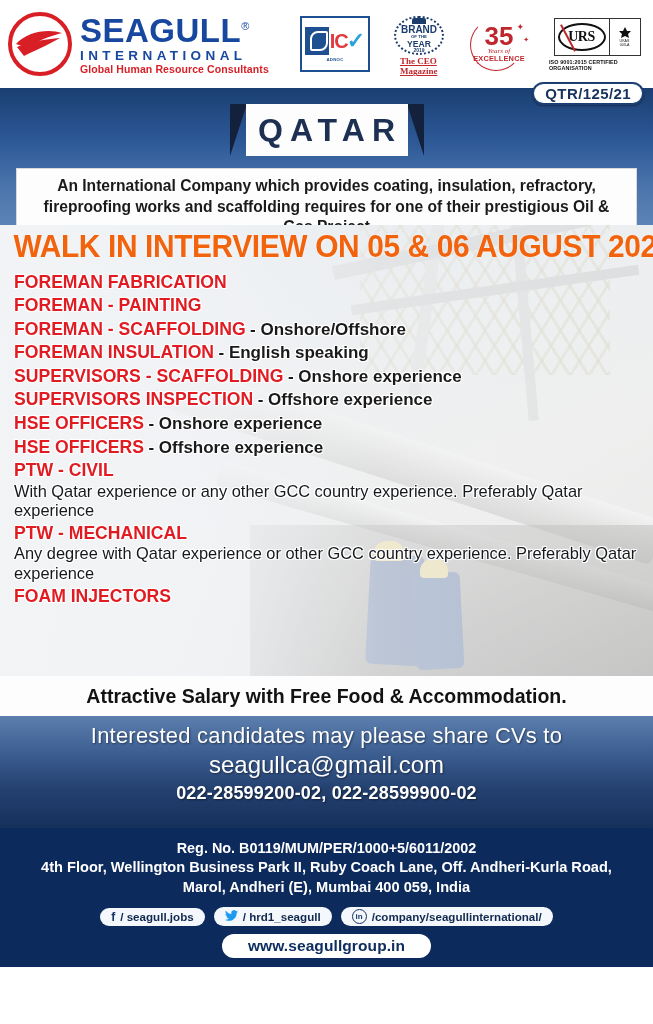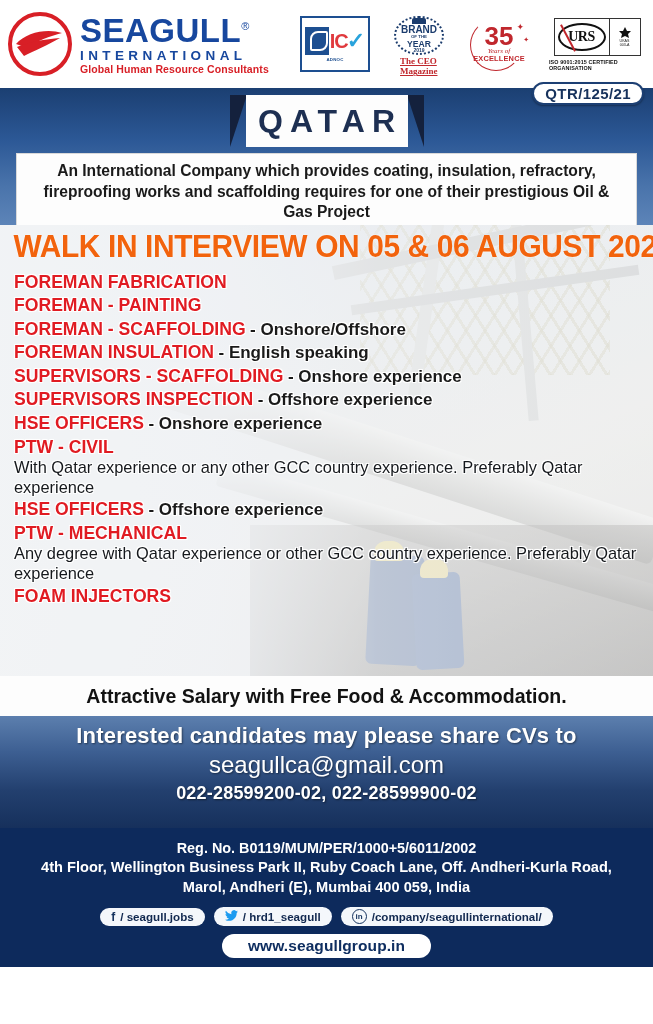--- a/index.html
+++ b/index.html
@@ -107,21 +107,21 @@
     box-shadow:0 1px 2px rgba(0,0,0,.35);
   }
 
   
   .qatar-band{
     position:relative;height:137px;
     background:linear-gradient(180deg,#1b3f72 0%,#2c5896 38%,#4a74ab 72%,#5d84b8 100%);
     padding-top:4px;box-sizing:border-box;
   }
   .qatar-ribbon{
-    position:relative;width:198px;margin:3px auto;height:52px;
+    position:relative;width:198px;margin:12px auto;height:52px;
   }
   .qatar-plate{
     position:absolute;left:18px;top:0;width:162px;height:52px;background:#fdfdfd;
     display:flex;align-items:center;justify-content:center;
   }
   .qatar-plate span{
     font-size:32px;font-weight:bold;color:#1d2f52;letter-spacing:7px;
     font-family:"Liberation Sans",sans-serif;padding-left:7px;
   }
   .rib-l,.rib-r{position:absolute;top:0;width:0;height:0;}
@@ -204,21 +204,21 @@
     font-family:"Liberation Sans",sans-serif;
   }
 
   
   .cv-sec{
     position:relative;height:112px;
     background:linear-gradient(180deg,#5c7fae 0%,#3d5f92 32%,#23406f 66%,#16305c 100%);
     text-align:center;padding-top:7px;box-sizing:border-box;
   }
   .cv-line{
-    font-size:22px;color:#ffffff;font-weight:700;letter-spacing:.2px;
+    font-size:22px;color:#ffffff;font-weight:400;letter-spacing:.2px;
     font-family:"Liberation Sans",sans-serif;text-shadow:1px 1px 2px rgba(0,0,0,.45);
   }
   .cv-email{
     font-size:24px;color:#ffffff;font-weight:500;margin-top:2px;
     font-family:"Liberation Sans",sans-serif;text-shadow:1px 1px 2px rgba(0,0,0,.45);
   }
   .cv-phone{
     font-size:18px;color:#ffffff;font-weight:bold;margin-top:4px;letter-spacing:.2px;
     font-family:"Liberation Sans",sans-serif;text-shadow:1px 1px 2px rgba(0,0,0,.5);
   }
@@ -394,27 +394,27 @@
       </div>
       <div class="job">
         <span class="title">SUPERVISORS INSPECTION</span>
         <span class="dash">- Offshore experience</span>
       </div>
       <div class="job">
         <span class="title">HSE OFFICERS</span>
         <span class="dash">- Onshore experience</span>
       </div>
       <div class="job">
+        <span class="title">HSE OFFICERS</span>
+        <span class="dash">- Offshore experience</span>
+      </div>
+      <div class="job">
         <span class="title">PTW - CIVIL</span>
         <span class="note">With Qatar experience or any other GCC country experience.
 Preferably Qatar experience</span>
-      </div>
-      <div class="job">
-        <span class="title">HSE OFFICERS</span>
-        <span class="dash">- Offshore experience</span>
       </div>
       <div class="job">
         <span class="title">PTW - MECHANICAL</span>
         <span class="note">Any degree with Qatar experience or other GCC country experience.
 Preferably Qatar experience</span>
       </div>
       <div class="job">
         <span class="title">FOAM INJECTORS</span>
       </div>
 

